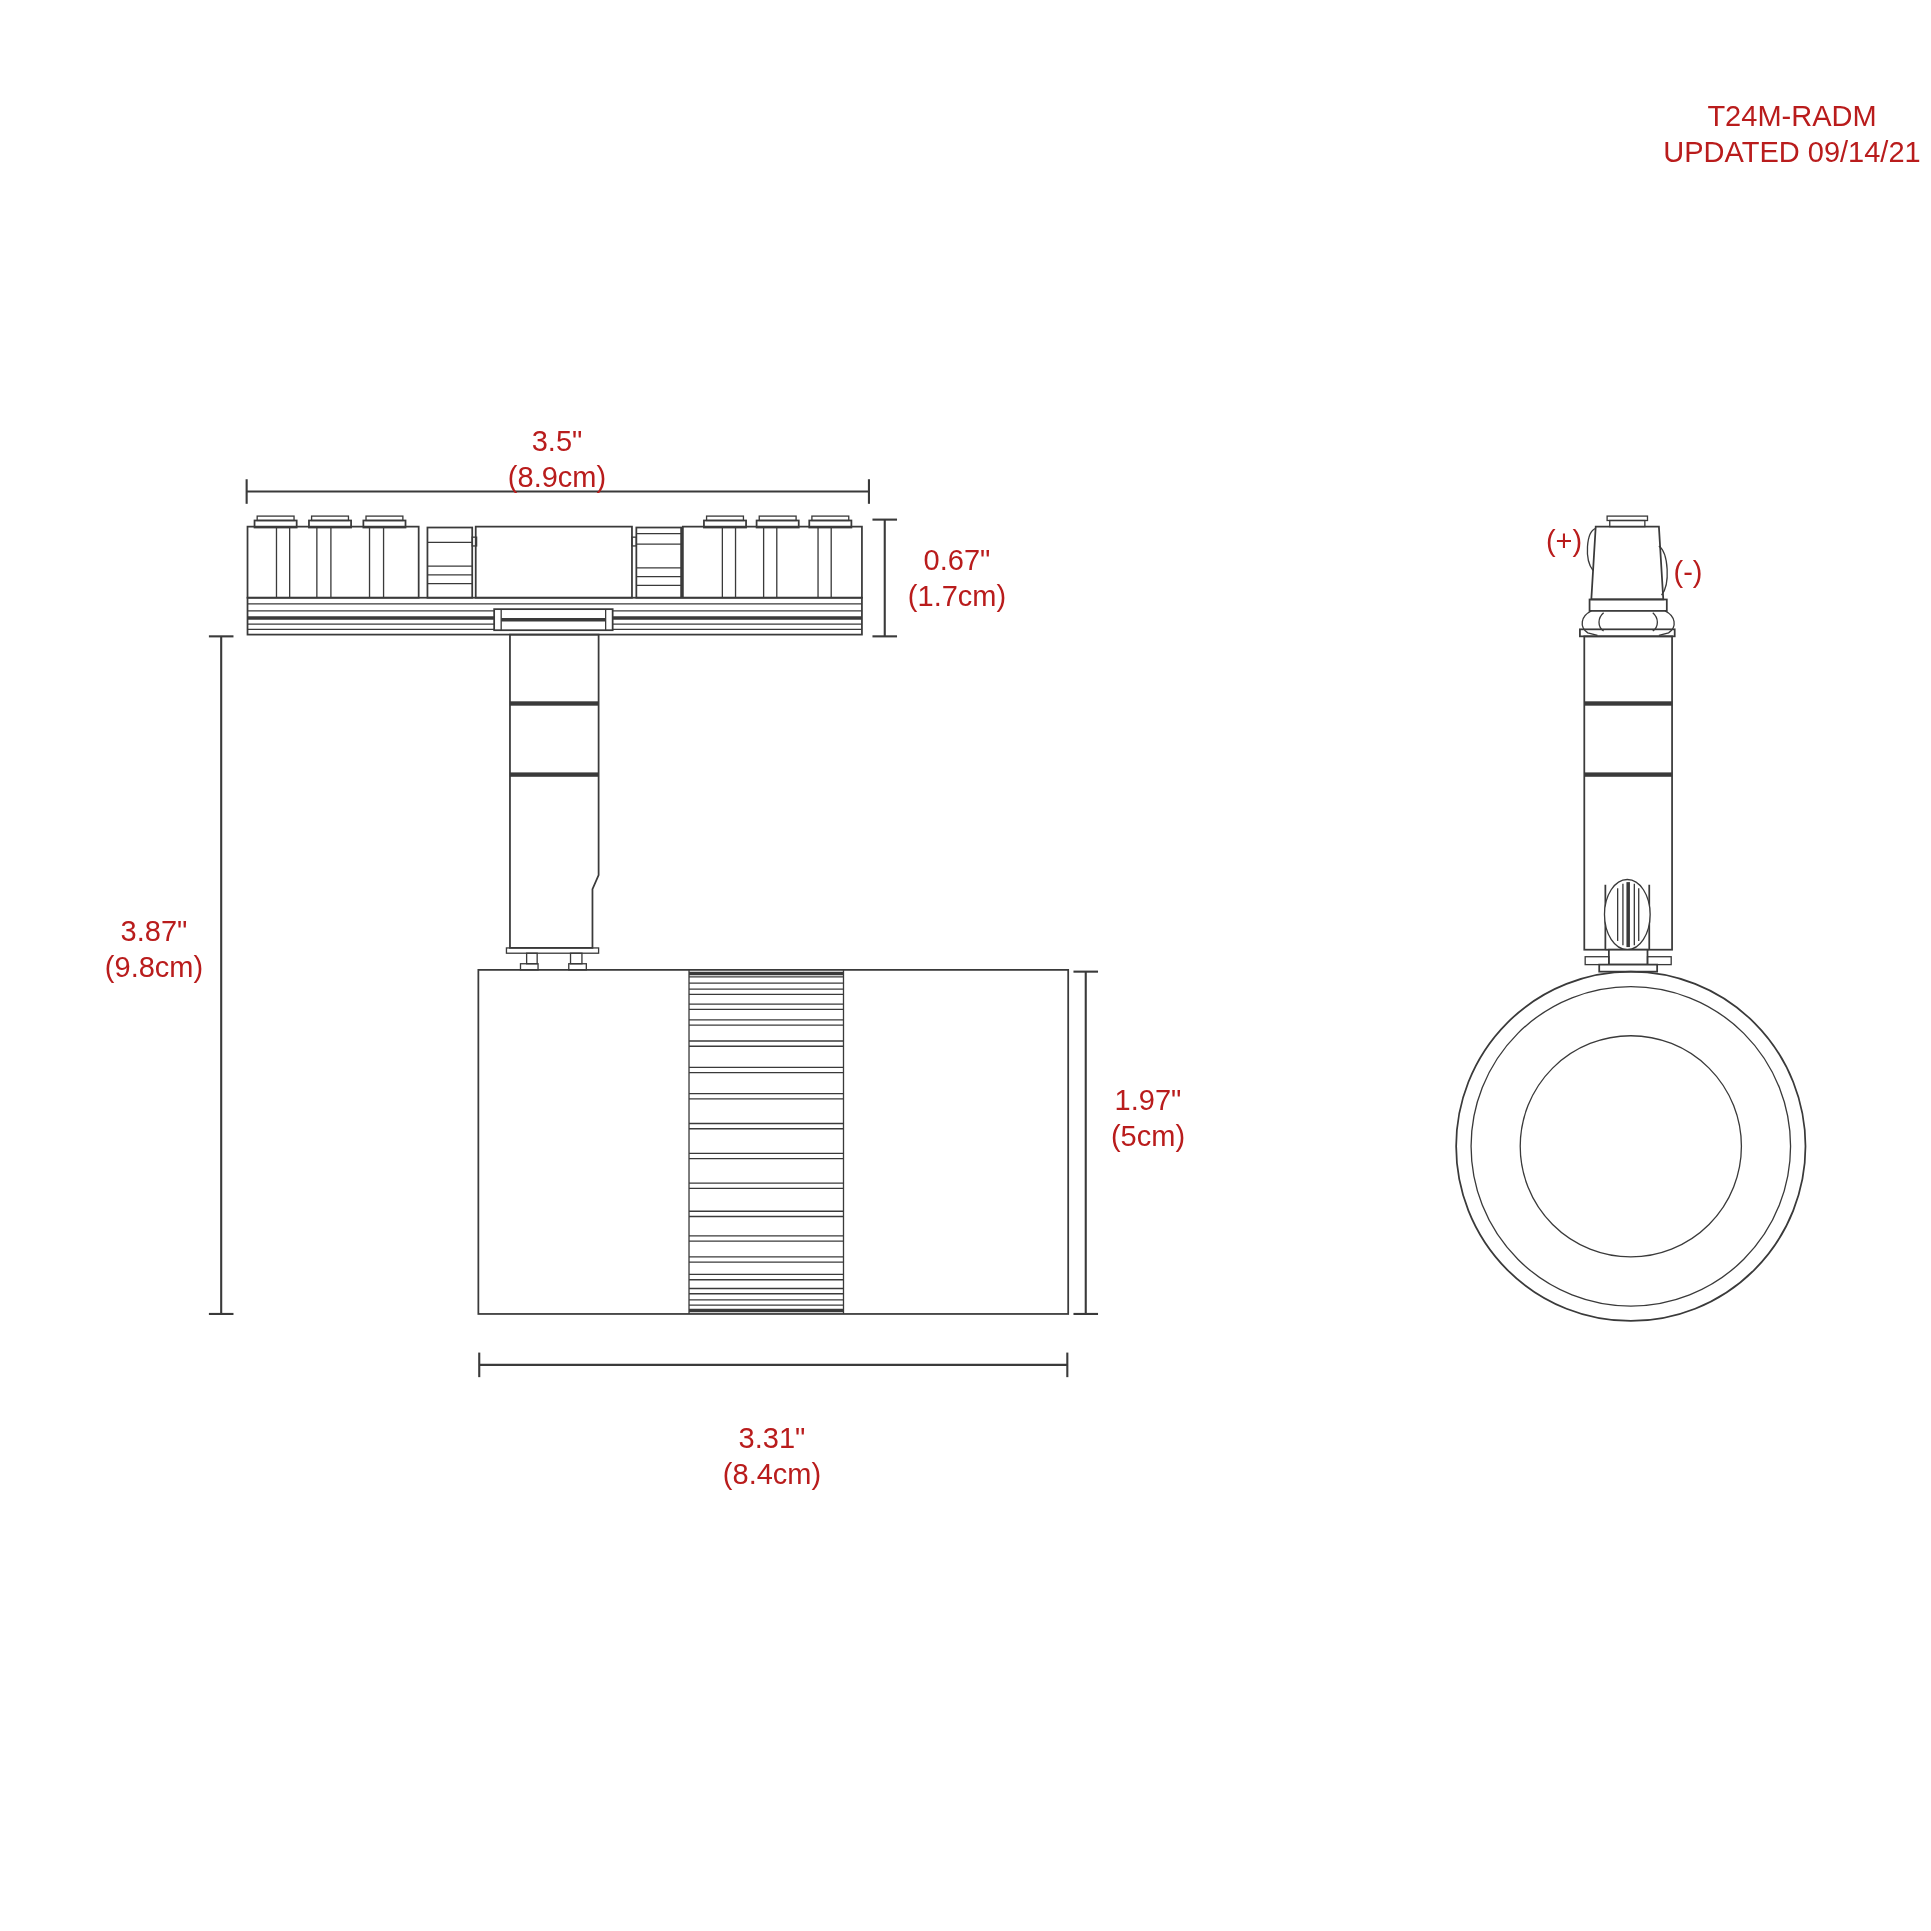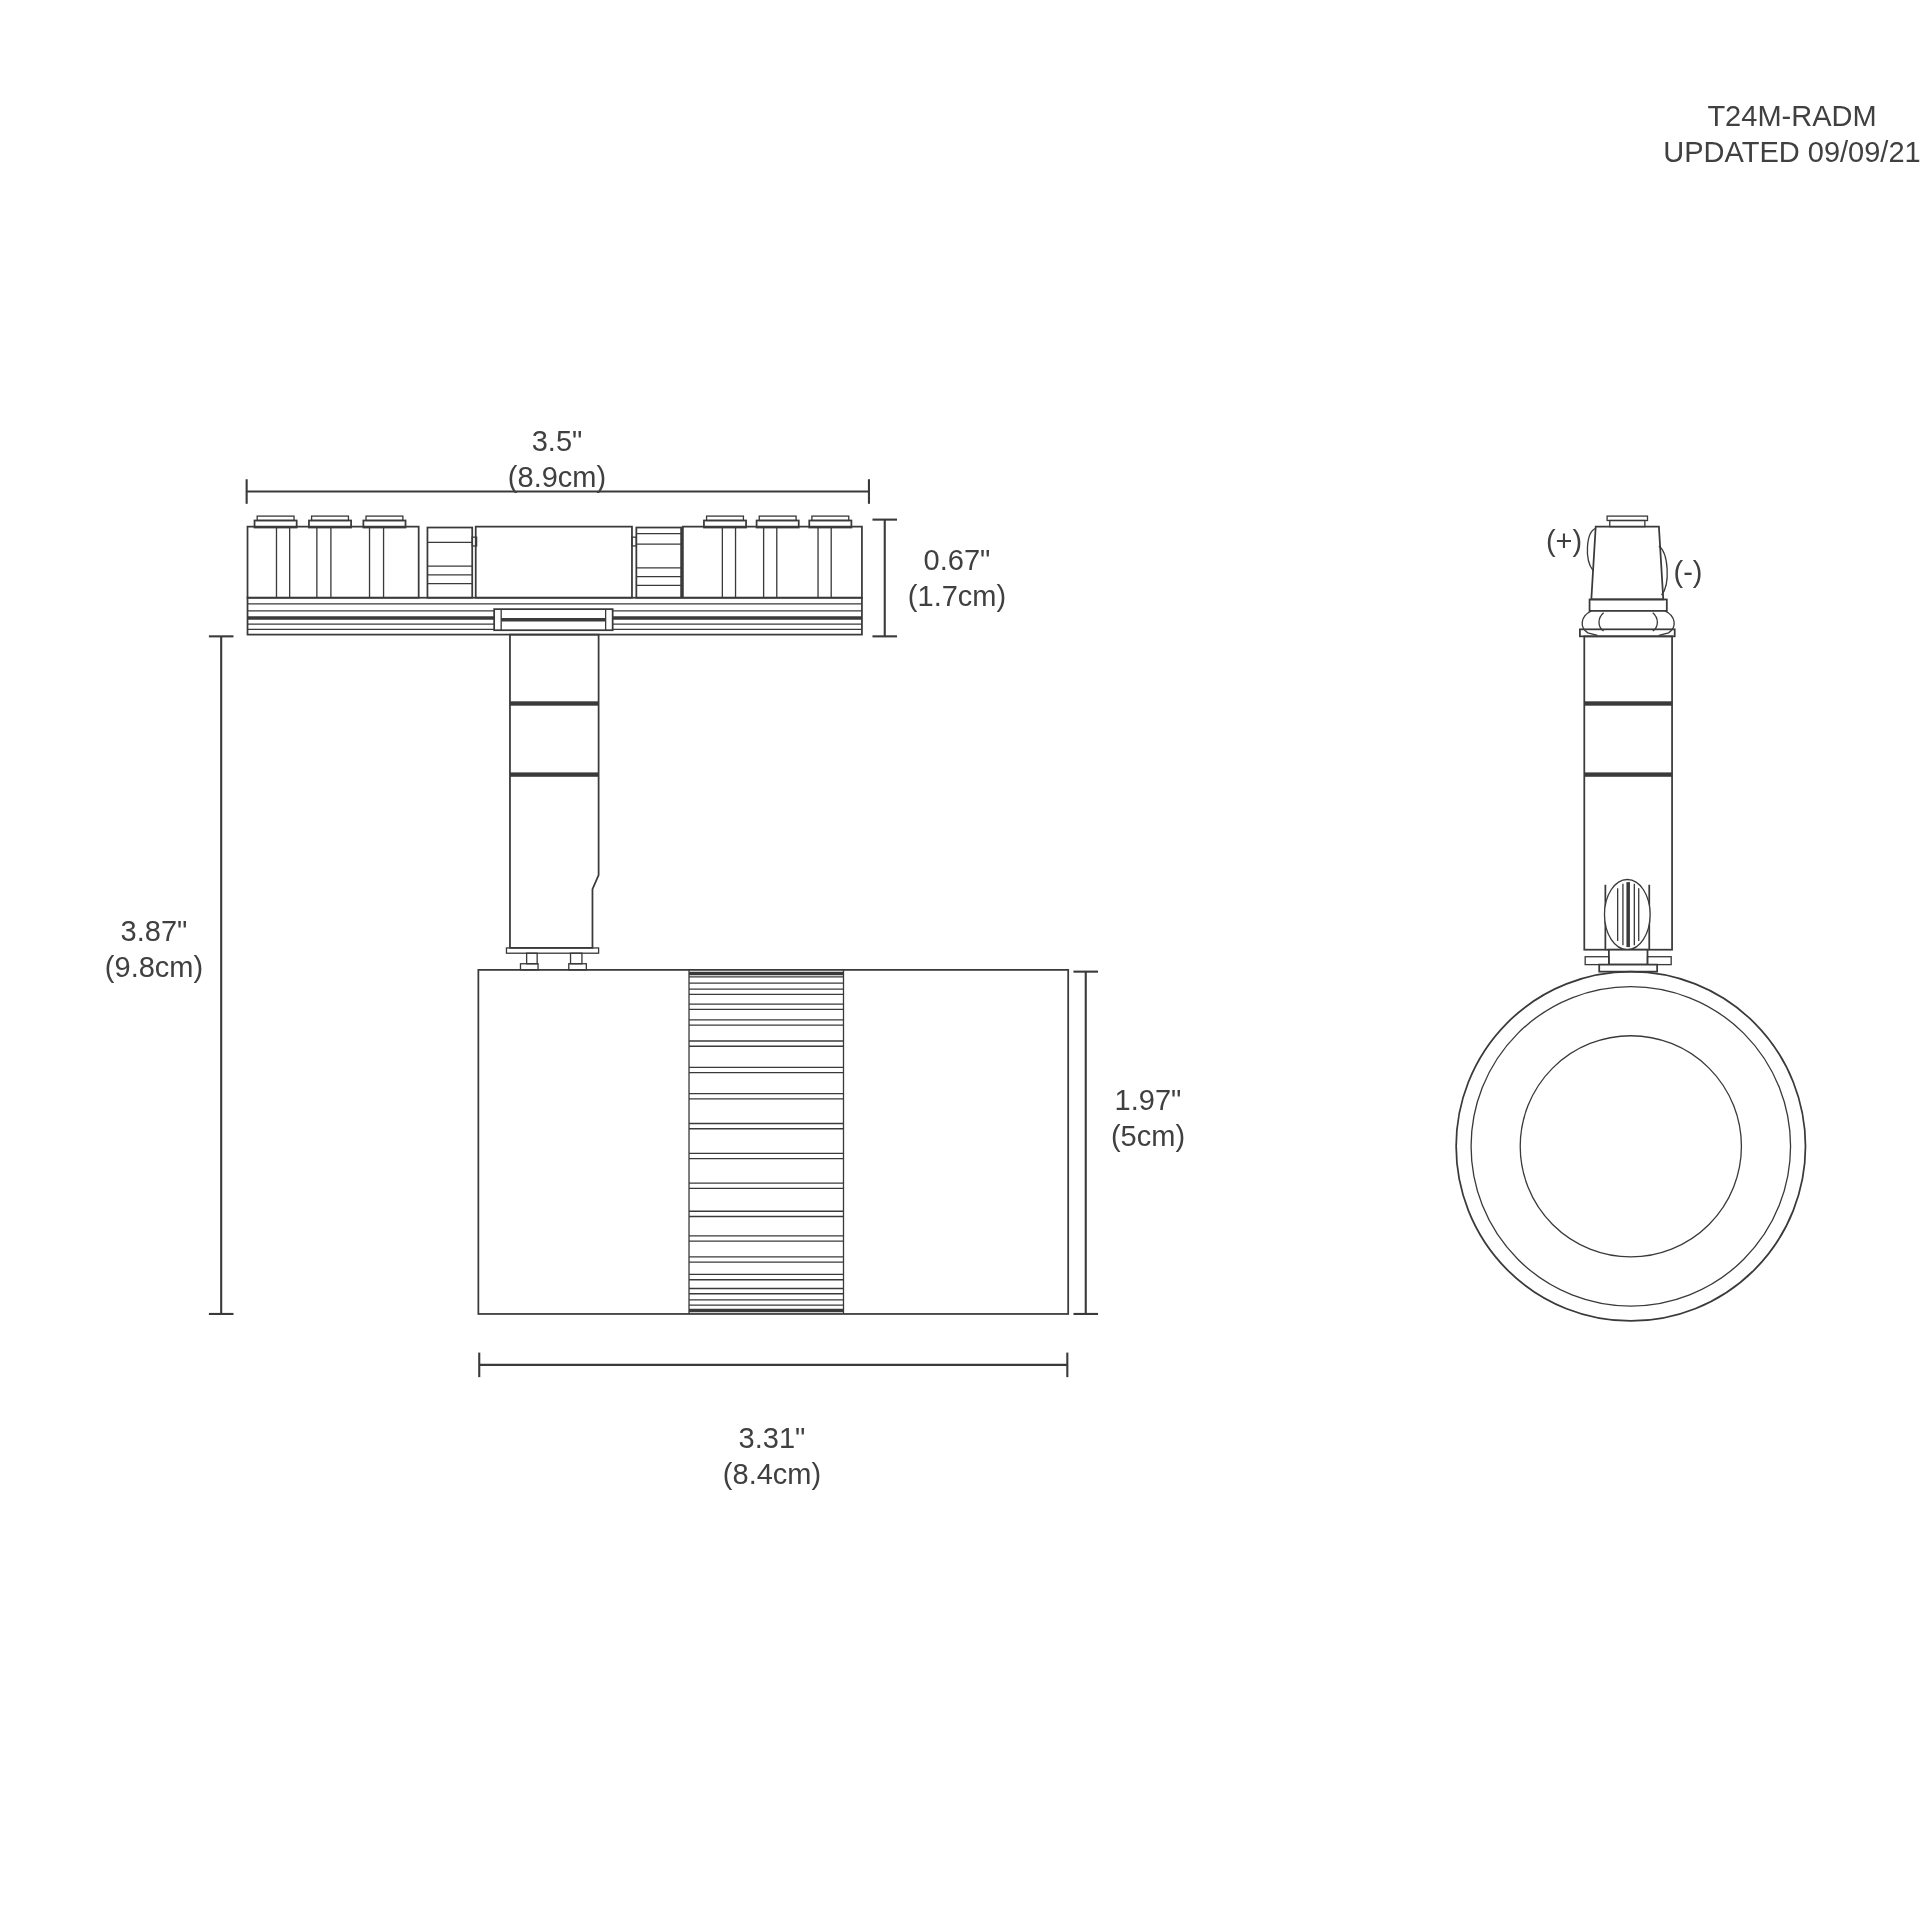--- a/index.html
+++ b/index.html
@@ -24,21 +24,21 @@
   .ln   { stroke: #3a3a3a; stroke-width: 2;   fill: none; }
   .fine { stroke: #3a3a3a; stroke-width: 1.5; fill: none; }
   .dim  { stroke: #3a3a3a; stroke-width: 2.4; fill: none; }
   .thick{ stroke: #3a3a3a; stroke-width: 4;   fill: none; }
   .band { fill: #3a3a3a; stroke: none; }
   .wht  { fill: #ffffff; stroke: #3a3a3a; stroke-width: 2; }
   .whtf { fill: #ffffff; stroke: #3a3a3a; stroke-width: 1.5; }
 
   .label {
     position: absolute;
-    color: #404040;
+    color: #b91c1c;
     font-size: 29px;
     line-height: 36px;
     text-align: center;
     transform: translateX(-50%);
     white-space: nowrap;
   }
   .label.single { line-height: 32px; }
 </style>
 </head>
 <body>
@@ -248,21 +248,21 @@
       <g>
         <circle class="ln" cx="1858" cy="1306" r="199"></circle>
         <circle class="fine" cx="1858" cy="1306" r="182"></circle>
         <circle class="fine" cx="1858" cy="1306" r="126"></circle>
       </g>
     </g>
   </svg>
 
   <div class="label" style="left:1792px; top:98px;">
     <div>T24M-RADM</div>
-    <div>UPDATED 09/09/21</div>
+    <div>UPDATED 09/14/21</div>
   </div>
 
   <div class="label" style="left:557px; top:423px;">
     <div>3.5"</div>
     <div>(8.9cm)</div>
   </div>
 
   <div class="label" style="left:957px; top:542px;">
     <div>0.67"</div>
     <div>(1.7cm)</div>

